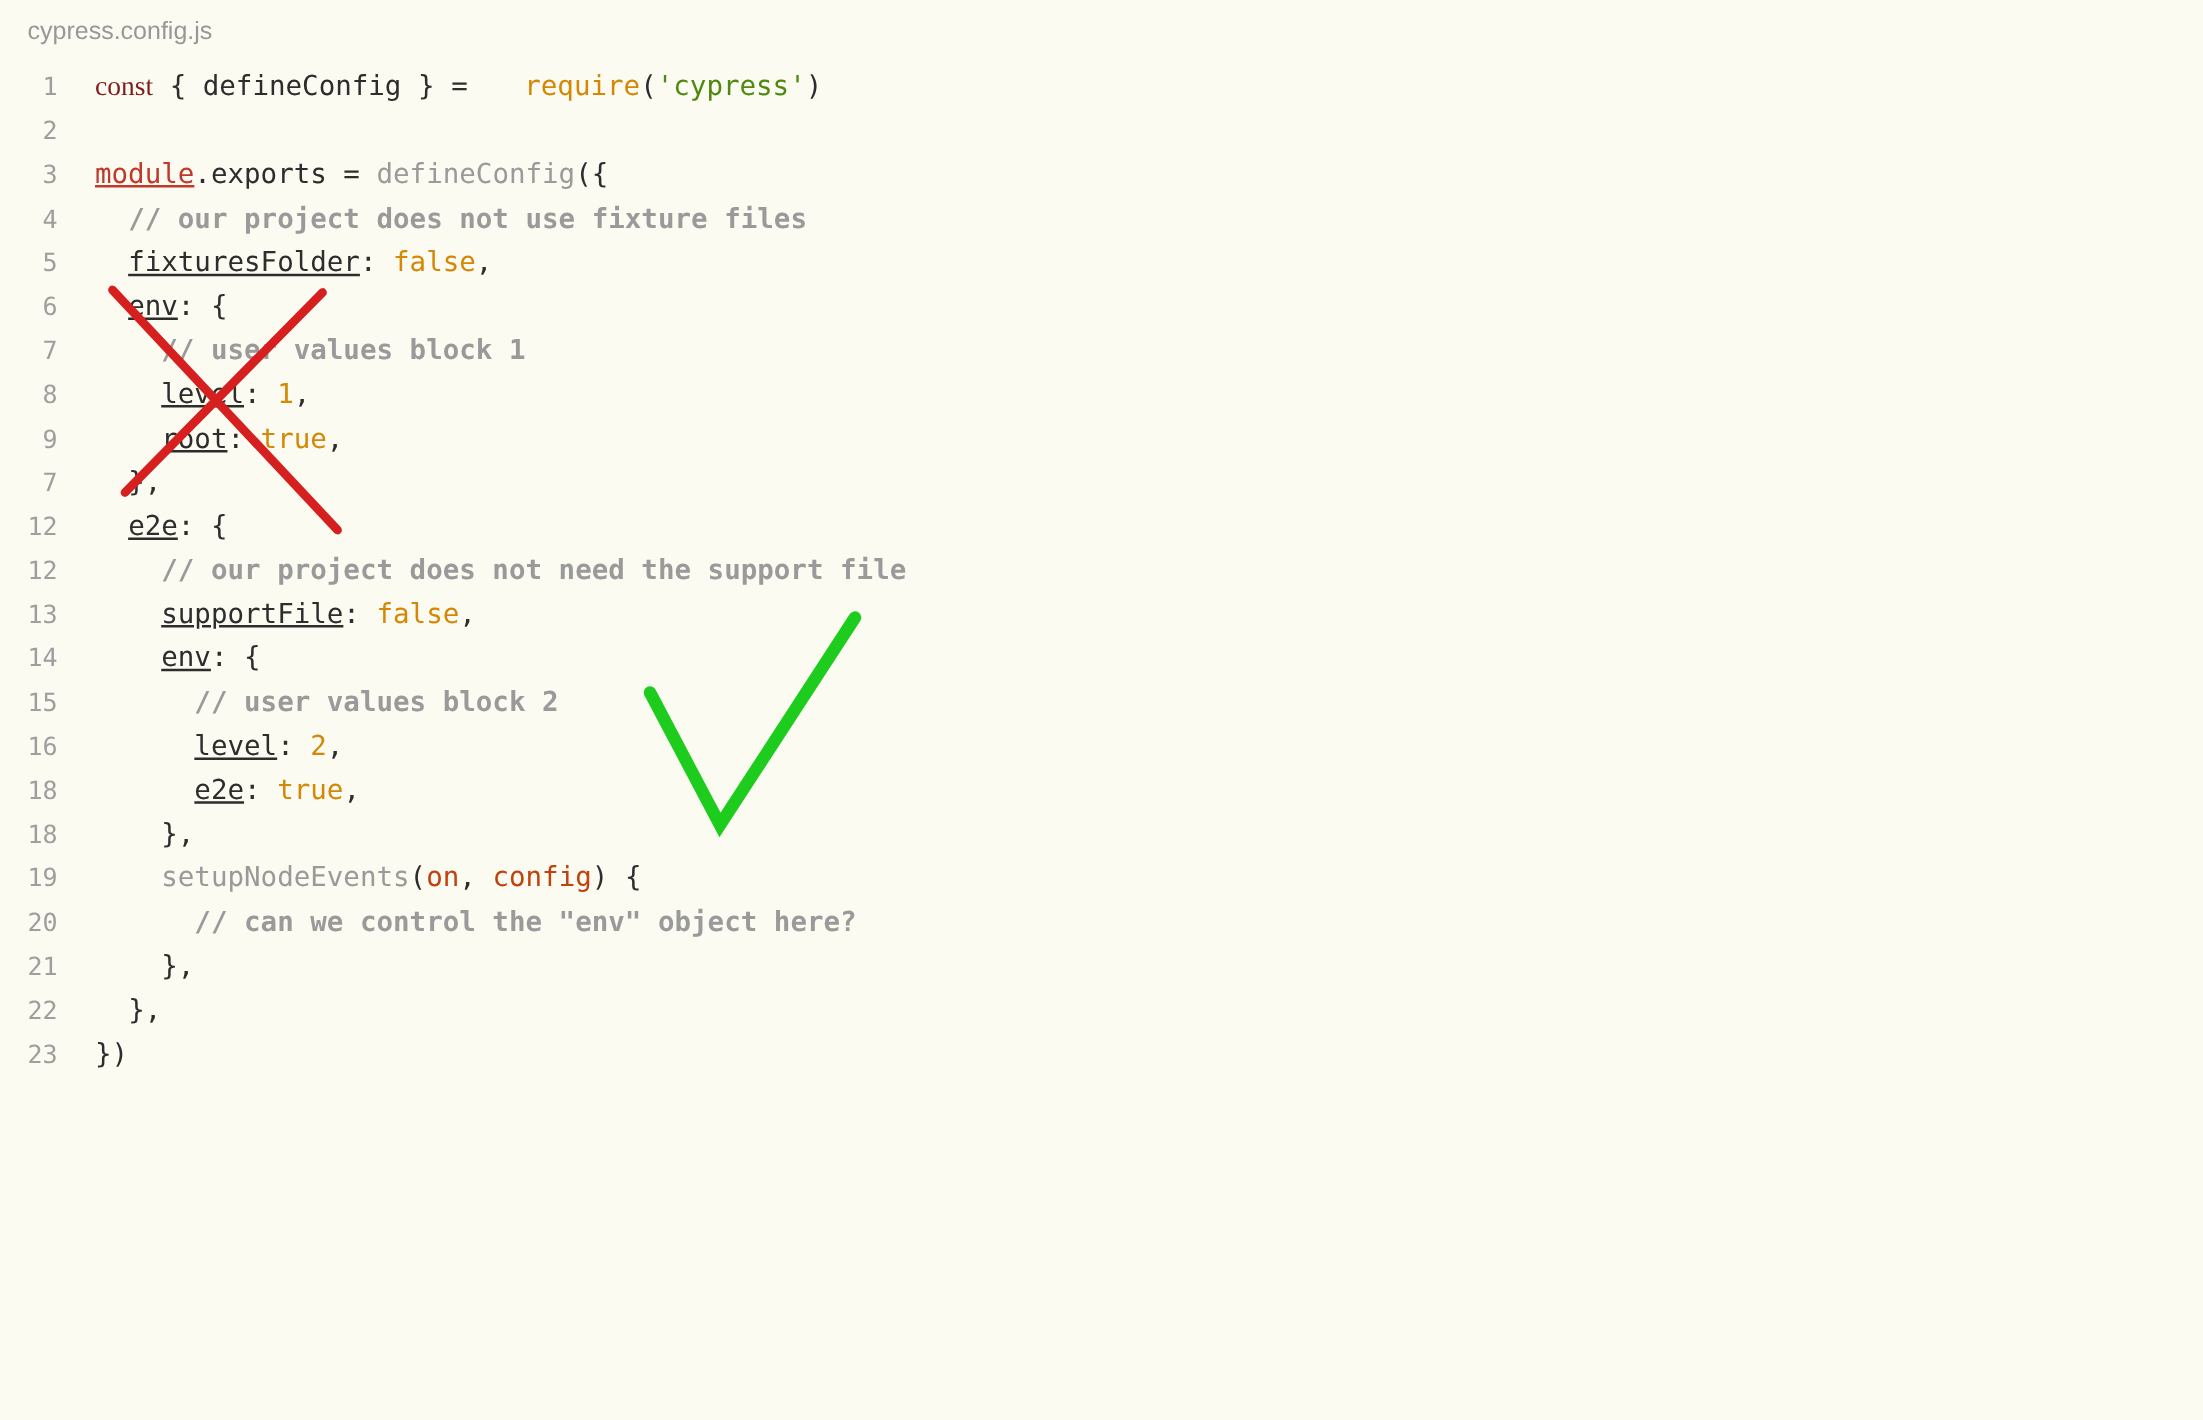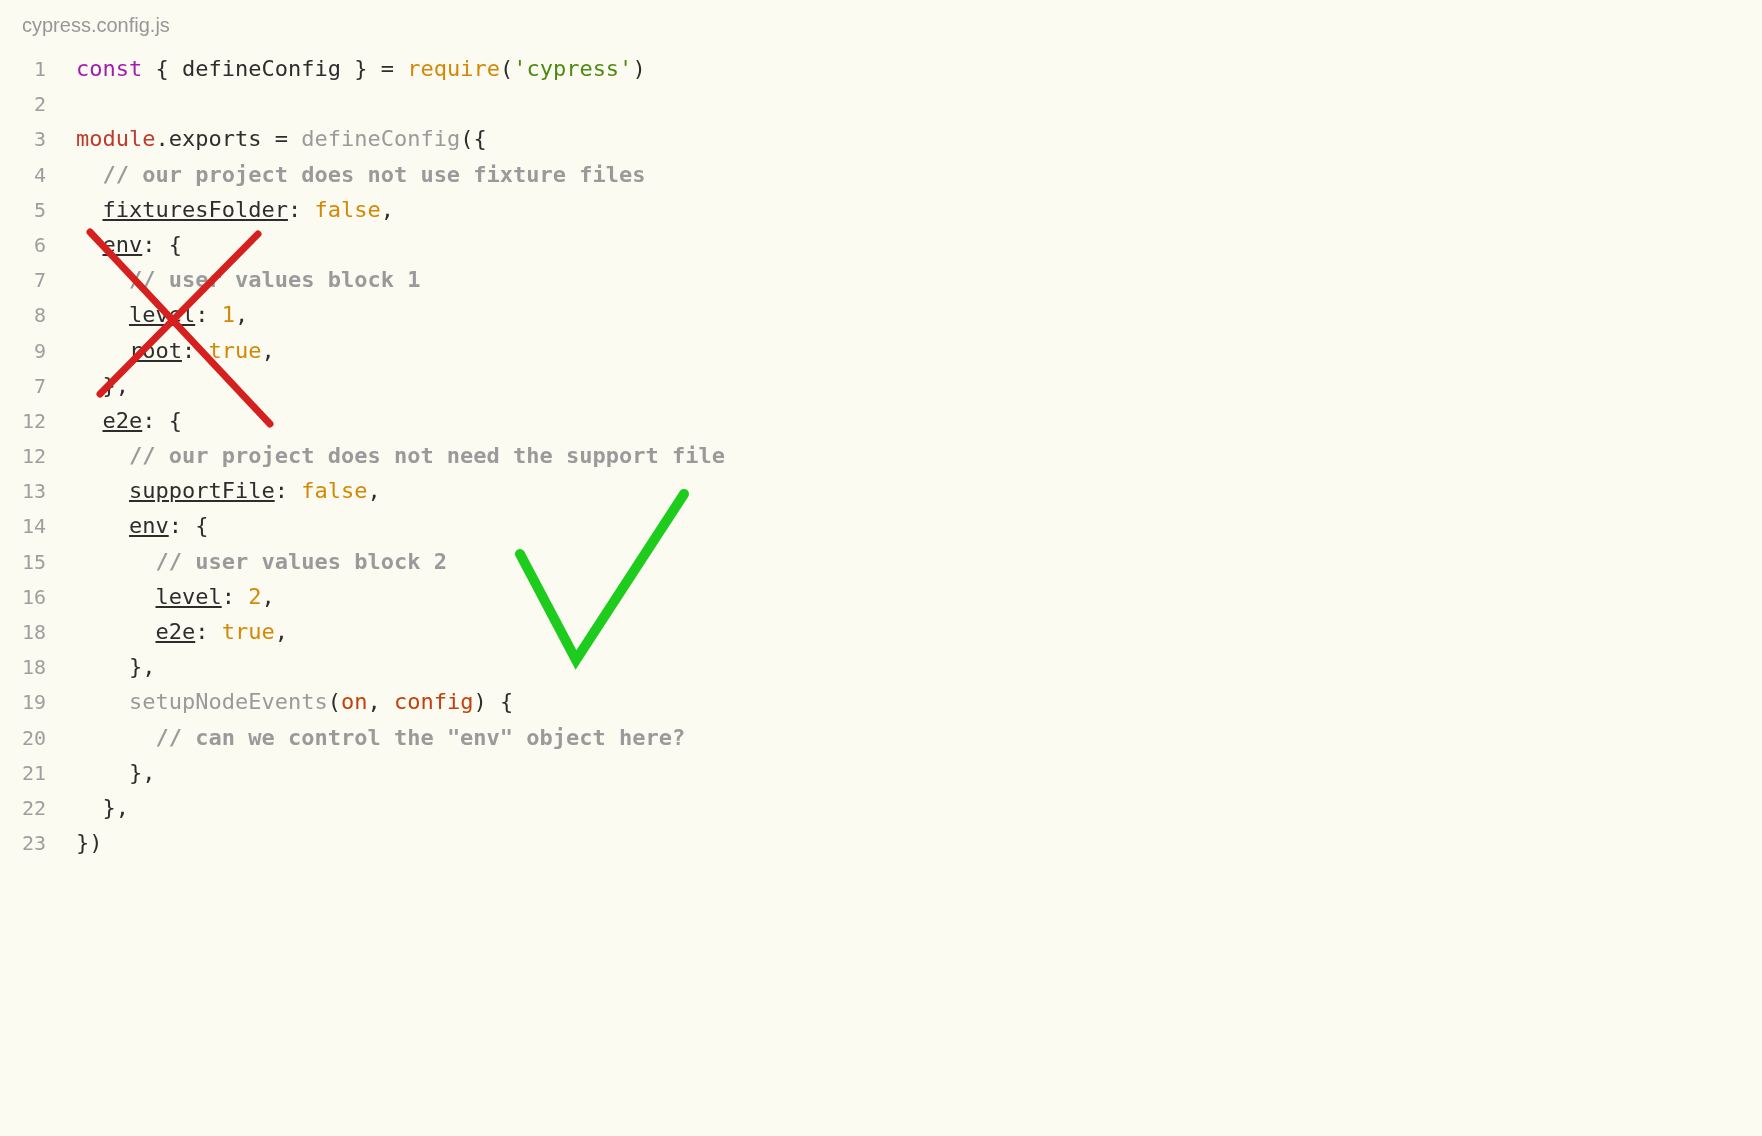--- a/index.html
+++ b/index.html
@@ -39,26 +39,26 @@
     color: #9e9e9e;
     font-size: 20px;
     padding-right: 30px;
     user-select: none;
     flex-shrink: 0;
   }
   .code {
     flex: 1;
     font-size: 22px;
   }
-  .tok-kw    { color: #a21caf; } 
+  .tok-kw    { color: #7f1d1d; font-family: Liberation Serif, serif; } 
   .tok-punc  { color: #2d2d2d; }
   .tok-plain { color: #2d2d2d; }
-  .tok-mod   { color: #c0392b; } 
+  .tok-mod   { color: #c0392b; text-decoration: underline; } 
   .tok-fn    { color: #9a9a9a; } 
-  .tok-call  { color: #d48806; } 
+  .tok-call  { color: #d48806; margin-left: 32px; } 
   .tok-str   { color: #4f8a10; }
   .tok-com   { color: #9a9a9a; font-weight: bold; }
   .tok-bool  { color: #d48806; }
   .tok-num   { color: #d48806; }
   .tok-key   { color: #2d2d2d; text-decoration: underline; }
   .tok-param { color: #c2410c; }
 
   .overlay {
     position: absolute;
     top: 0;

